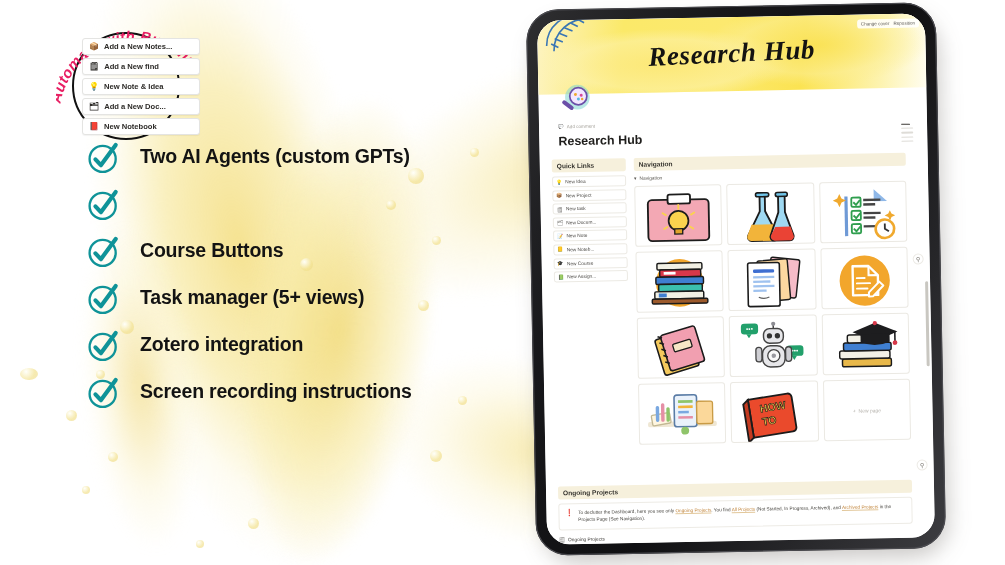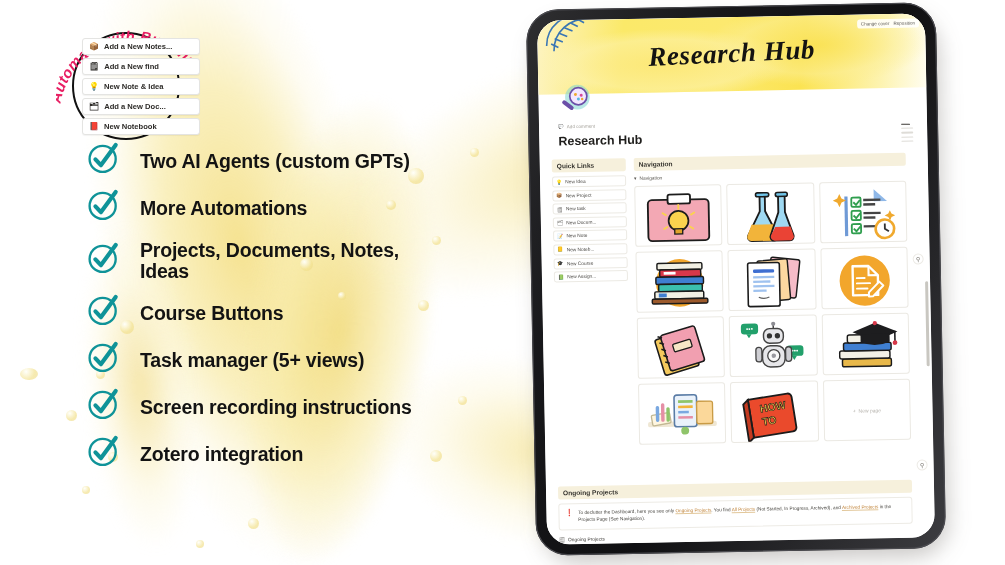--- a/index.html
+++ b/index.html
@@ -60,21 +60,21 @@
     display:flex; align-items:center; gap:5px;
     background:#fff; border:1px solid #e4e4e2; border-radius:3px;
     padding:2px 6px; margin-bottom:3px; height:17px;
     box-shadow: 0 1px 1px rgba(0,0,0,.05);
     font-size:7.6px; color:#2d2b28; font-weight:600; white-space:nowrap; overflow:hidden;
   }
   .nbtn .ico { font-size:8px; line-height:1; flex:0 0 auto; }
 
   
   .features { position:absolute; left:86px; top:142px; width:430px; z-index:6; }
-  .feat { display:flex; align-items:center; margin-bottom:13px; }
+  .feat { display:flex; align-items:flex-start; margin-bottom:13px; }
   .feat-ic { flex:0 0 auto; width:36px; height:36px; margin-right:18px; margin-top:-2px; }
   .feat-tx { font-family:"Liberation Sans", sans-serif; font-weight:700; font-size:19.5px;
     line-height:1.06; color:#131313; letter-spacing:-.2px; padding-top:4px; }
 
   
   .tablet { position:absolute; left:531px; top:6px; width:410px; height:546px; z-index:7;
     transform: rotate(-1.1deg); }
   .tablet-shadow { position:absolute; left:8px; top:14px; width:404px; height:540px;
     border-radius:34px; background:rgba(60,55,48,.28); filter:blur(11px); }
   .tablet-body {
@@ -225,30 +225,22 @@
         <path d="M10.5 21.5 L16.5 28 L33 5.5" fill="none" stroke="#0f9398" stroke-width="4.6" stroke-linecap="round" stroke-linejoin="round"></path>
       </svg>
       <div class="feat-tx">Two AI Agents (custom GPTs)</div>
     </div>
 
     <div class="feat">
       <svg class="feat-ic" viewBox="0 0 40 40">
         <circle cx="18.5" cy="21" r="14.5" fill="none" stroke="#0f9398" stroke-width="2.6"></circle>
         <path d="M10.5 21.5 L16.5 28 L33 5.5" fill="none" stroke="#0f9398" stroke-width="4.6" stroke-linecap="round" stroke-linejoin="round"></path>
       </svg>
-      <div class="feat-tx">More Automations</div>
-    </div>
-
-    <div class="feat">
-      <svg class="feat-ic" viewBox="0 0 40 40">
-        <circle cx="18.5" cy="21" r="14.5" fill="none" stroke="#0f9398" stroke-width="2.6"></circle>
-        <path d="M10.5 21.5 L16.5 28 L33 5.5" fill="none" stroke="#0f9398" stroke-width="4.6" stroke-linecap="round" stroke-linejoin="round"></path>
-      </svg>
-      <div class="feat-tx" style="max-width:268px">Projects, Documents, Notes, Ideas</div>
-    </div>
+    </div>
+
 
     <div class="feat">
       <svg class="feat-ic" viewBox="0 0 40 40">
         <circle cx="18.5" cy="21" r="14.5" fill="none" stroke="#0f9398" stroke-width="2.6"></circle>
         <path d="M10.5 21.5 L16.5 28 L33 5.5" fill="none" stroke="#0f9398" stroke-width="4.6" stroke-linecap="round" stroke-linejoin="round"></path>
       </svg>
       <div class="feat-tx">Course Buttons</div>
     </div>
 
     <div class="feat">
@@ -258,29 +250,29 @@
       </svg>
       <div class="feat-tx">Task manager (5+ views)</div>
     </div>
 
 
     <div class="feat">
       <svg class="feat-ic" viewBox="0 0 40 40">
         <circle cx="18.5" cy="21" r="14.5" fill="none" stroke="#0f9398" stroke-width="2.6"></circle>
         <path d="M10.5 21.5 L16.5 28 L33 5.5" fill="none" stroke="#0f9398" stroke-width="4.6" stroke-linecap="round" stroke-linejoin="round"></path>
       </svg>
-      <div class="feat-tx">Screen recording instructions</div>
+      <div class="feat-tx">Zotero integration</div>
     </div>
 
     <div class="feat">
       <svg class="feat-ic" viewBox="0 0 40 40">
         <circle cx="18.5" cy="21" r="14.5" fill="none" stroke="#0f9398" stroke-width="2.6"></circle>
         <path d="M10.5 21.5 L16.5 28 L33 5.5" fill="none" stroke="#0f9398" stroke-width="4.6" stroke-linecap="round" stroke-linejoin="round"></path>
       </svg>
-      <div class="feat-tx">Zotero integration</div>
+      <div class="feat-tx">Screen recording instructions</div>
     </div>
   </div>
 
   <div class="tablet">
     <div class="tablet-shadow"></div>
     <div class="tablet-body">
       <div class="tablet-screen">
 
         <div class="np">
 

